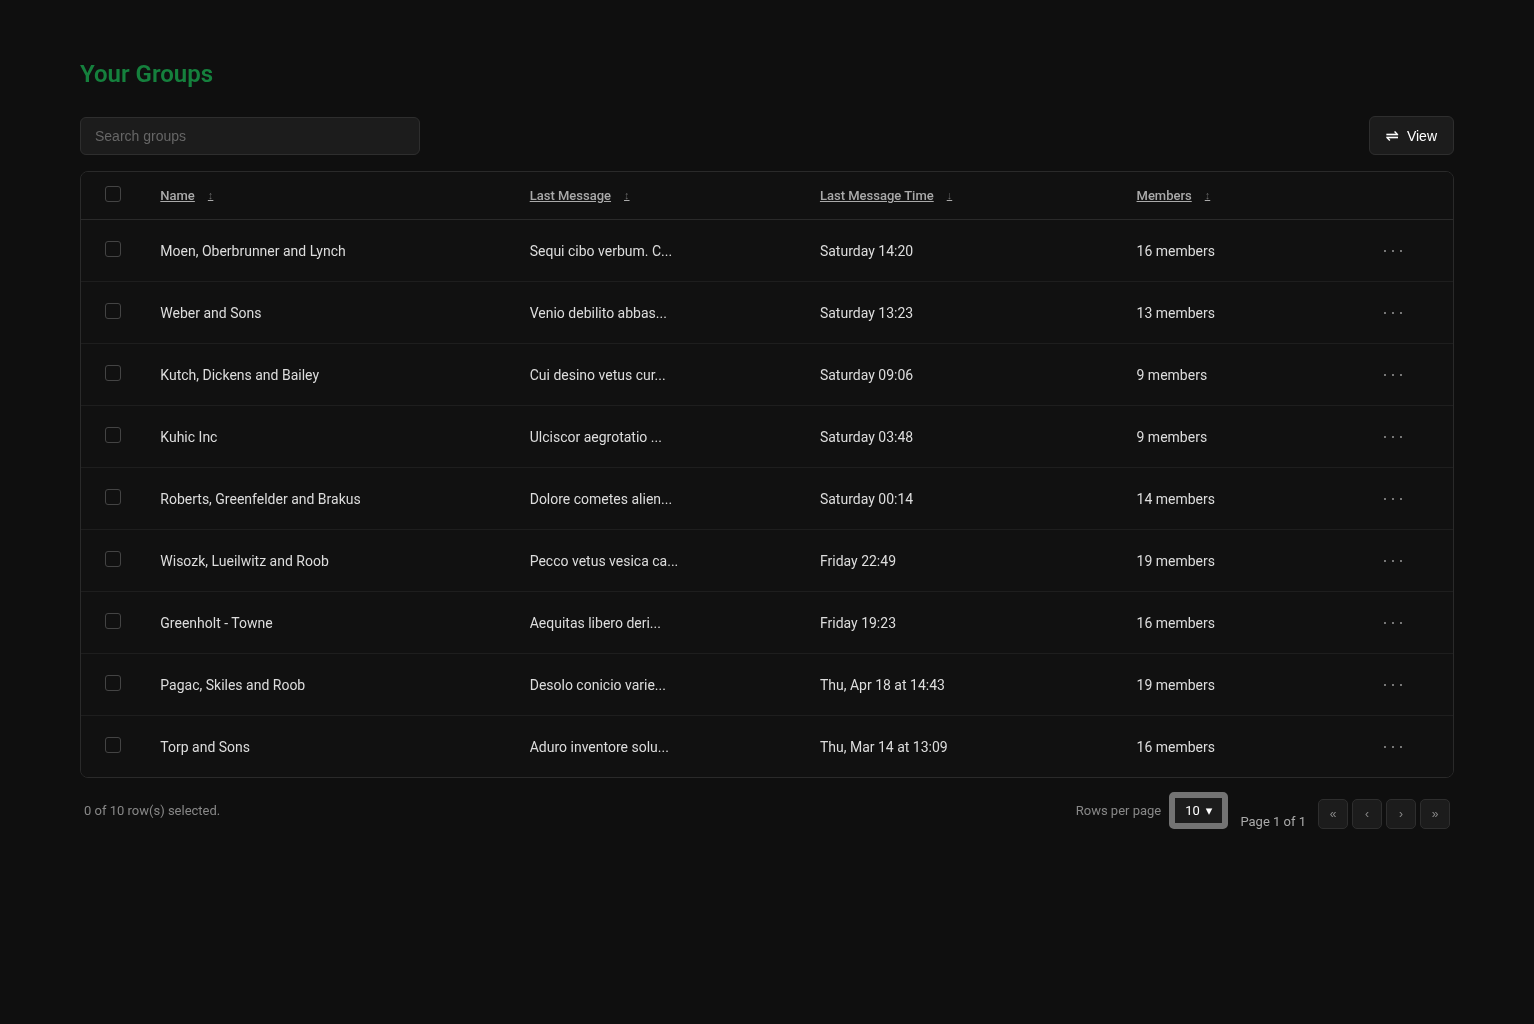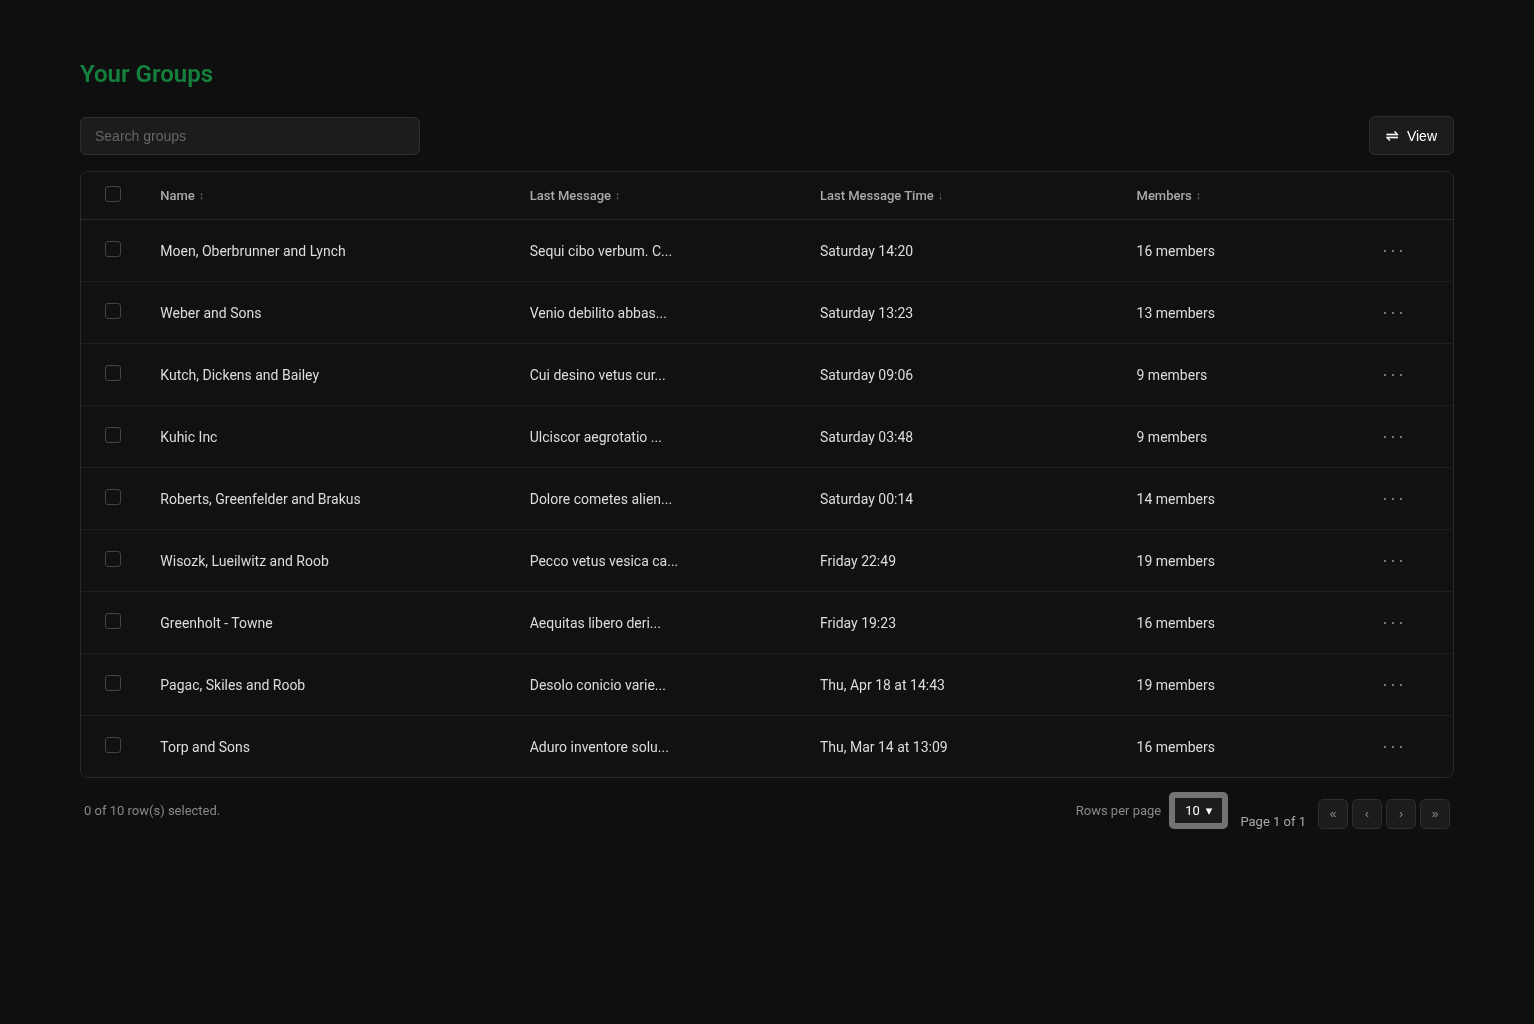--- a/index.html
+++ b/index.html
@@ -92,23 +92,24 @@
     }
 
     thead th:first-child {
       width: 48px;
       text-align: center;
     }
 
     .th-content {
       display: flex;
       align-items: center;
-      gap: 4px;
+      gap: 13px;
       cursor: pointer;
       user-select: none;
+      text-decoration: underline;
     }
 
     .sort-icon {
       color: #666666;
       font-size: 11px;
     }
 
     tbody tr {
       border-bottom: 1px solid #1e1e1e;
       background-color: #111111;

